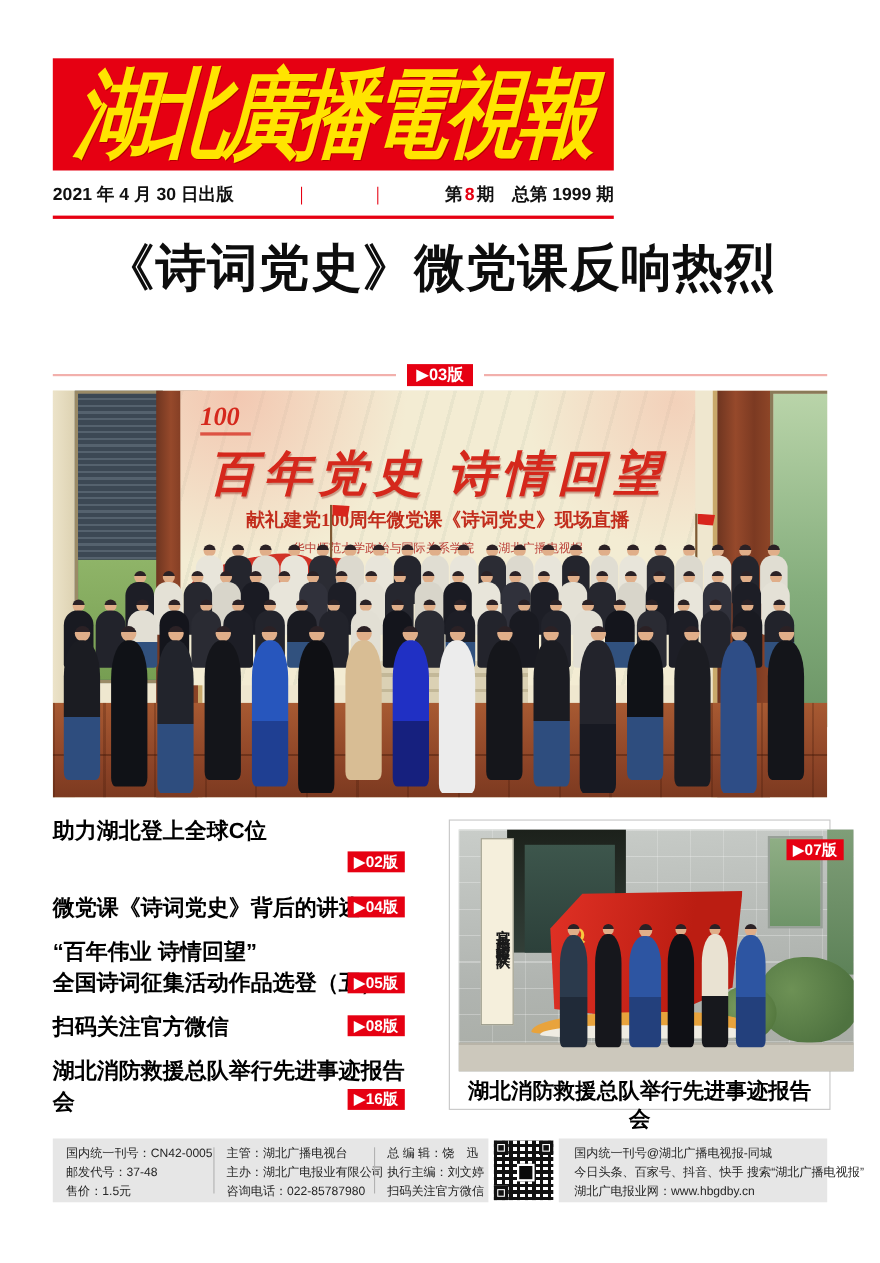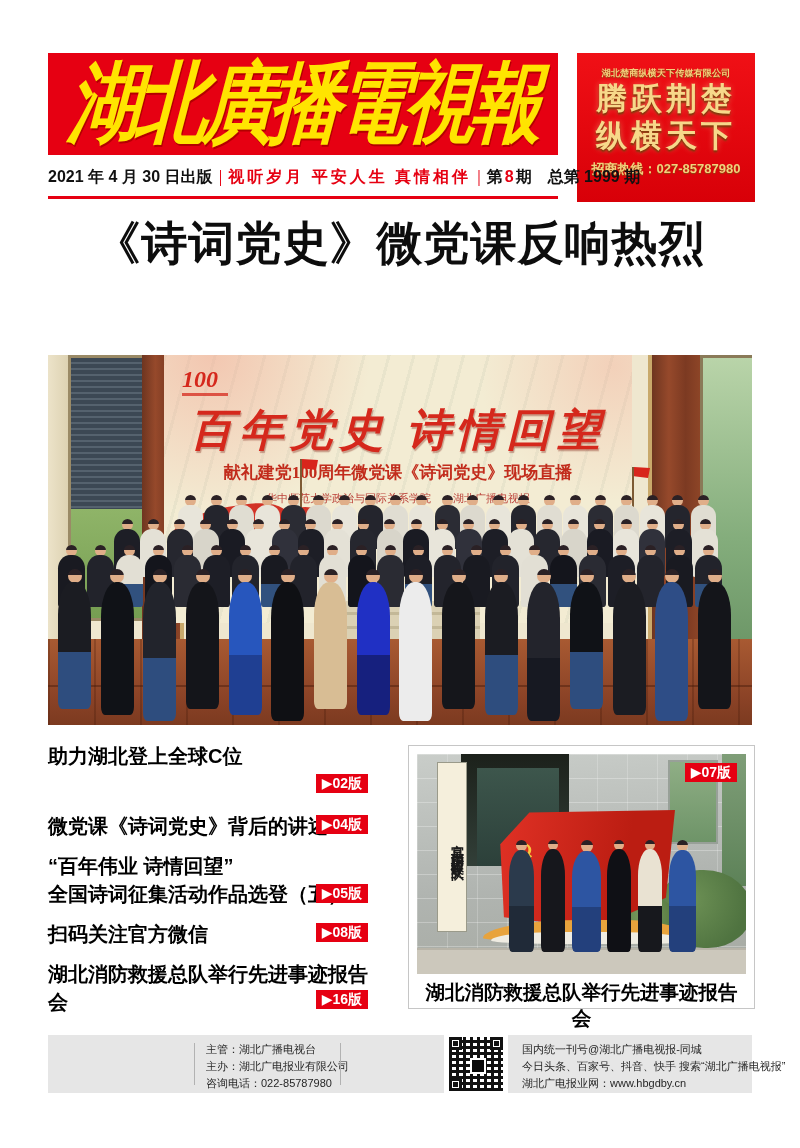--- a/index.html
+++ b/index.html
@@ -91,21 +91,21 @@
   .brief .tag{position:absolute;right:0;}
   .b1{top:742px;} .b1 .tag{top:32px;}
   .b2{top:812px;} .b2 .tag{top:3px;}
   .b3{top:852px;} .b3 .tag{top:32px;}
   .b4{top:920px;} .b4 .tag{top:3px;}
   .b5{top:960px;} .b5 .tag{top:30px;}
 
   
   .feature-box{position:absolute;left:408px;top:745px;width:347px;height:264px;background:#fff;
                border:1px solid #c6c6c6;box-sizing:border-box;padding:8px;}
-  .feature-photo{position:relative;width:329px;height:220px;overflow:hidden;
+  .feature-photo{position:relative;width:359px;height:220px;overflow:hidden;
                background:linear-gradient(175deg,#c9cdc9,#b0b4b0 58%,#a6aaa2);}
   .feature-photo::before{content:"";position:absolute;inset:0;
                background:repeating-linear-gradient(rgba(255,255,255,.28) 0 1px,transparent 1px 24px),
                           repeating-linear-gradient(90deg,rgba(255,255,255,.2) 0 1px,transparent 1px 30px);}
   .fp-door{position:absolute;left:44px;top:0;width:108px;height:112px;background:linear-gradient(#1c211b,#323f38);}
   .fp-door::after{content:"";position:absolute;left:16px;top:14px;right:10px;bottom:0;background:linear-gradient(#3d564c,#2c403a);}
   .fp-sign{position:absolute;left:20px;top:8px;width:30px;height:170px;background:#f5efdc;border:1px solid #9a9a8a;
            writing-mode:vertical-rl;text-orientation:upright;font-size:13px;font-weight:bold;color:#1a1a1a;
            letter-spacing:3px;padding:6px 0;text-align:center;box-sizing:border-box;}
   .fp-win1{position:absolute;right:28px;top:6px;width:46px;height:80px;border:2px solid #98a098;
@@ -146,38 +146,36 @@
   .qc{position:absolute;left:50%;top:50%;width:12px;height:12px;margin:-6px 0 0 -6px;background:#0a0a0a;border:2px solid #fff;}
 </style>
 </head>
 <body>
 
 <div class="page">
 
   <div class="masthead">
     <div class="masthead-title">湖北廣播電視報</div>
   </div>
-  <div class="ad-box">
-    <div class="ad-company">湖北楚商纵横天下传媒有限公司</div>
-    <div class="ad-big">腾跃荆楚</div>
-    <div class="ad-big">纵横天下</div>
-    <div class="ad-hotline">招商热线：027-85787980</div>
-  </div>
 
   <div class="dateline">
     <span>2021 年 4 月 30 日出版</span>
     <span class="dl-sep">｜</span>
-    <span class="dl-slogan">视听岁月 平安人生 真情相伴</span>
     <span class="dl-sep">｜</span>
     <span class="dl-issue"><span>第</span><span class="num">8</span><span>期</span>　<span>总第 1999 期</span></span>
   </div>
   <div class="red-rule"></div>
 
   <div class="headline">
     <div>《诗词党史》微党课反响热烈</div>
+  </div>
+  <div class="lead-tag-row">
+    <span class="hline"></span>
+    <span class="tag lead-tag">▶03版</span>
+    <span class="hline"></span>
   </div>
 
   <div class="photo-main">
     <div class="pm-left-edge"></div>
     <div class="pm-win-l">
       <div class="pm-blind"></div>
       <div class="pm-glass"></div>
     </div>
     <div class="pm-wood l"></div>
     <div class="pm-wood r"></div>
@@ -590,27 +588,37 @@
             <div class="p-head" style="width: 11px; height: 11px;"></div>
             <div class="p-body" style="background: linear-gradient(rgb(45, 85, 162) 0px, rgb(45, 85, 162) 55%, rgb(35, 64, 124) 55%, rgb(35, 64, 124) 100%);"></div>
           </div>
         </div>
       <span class="tag feature-tag">▶07版</span>
     </div>
     <div class="feature-caption">湖北消防救援总队举行先进事迹报告会</div>
   </div>
 
   <div class="footer">
+    <div class="fcol fc1">
+      <div>国内统一刊号：CN42-0005</div>
+      <div>邮发代号：37-48</div>
+      <div>售价：1.5元</div>
+    </div>
     <div class="fdiv fd1"></div>
     <div class="fcol fc2">
       <div>主管：湖北广播电视台</div>
       <div>主办：湖北广电报业有限公司</div>
       <div>咨询电话：022-85787980</div>
     </div>
     <div class="fdiv fd2"></div>
+    <div class="fcol fc3">
+      <div>总 编 辑：饶　迅</div>
+      <div>执行主编：刘文婷</div>
+      <div>扫码关注官方微信</div>
+    </div>
     <div class="qr">
       <div class="qr-grid">
         <span class="qf tl"></span>
         <span class="qf tr"></span>
         <span class="qf bl"></span>
         <span class="qc"></span>
       </div>
     </div>
     <div class="fcol fc4">
       <div>国内统一刊号@湖北广播电视报-同城</div>

